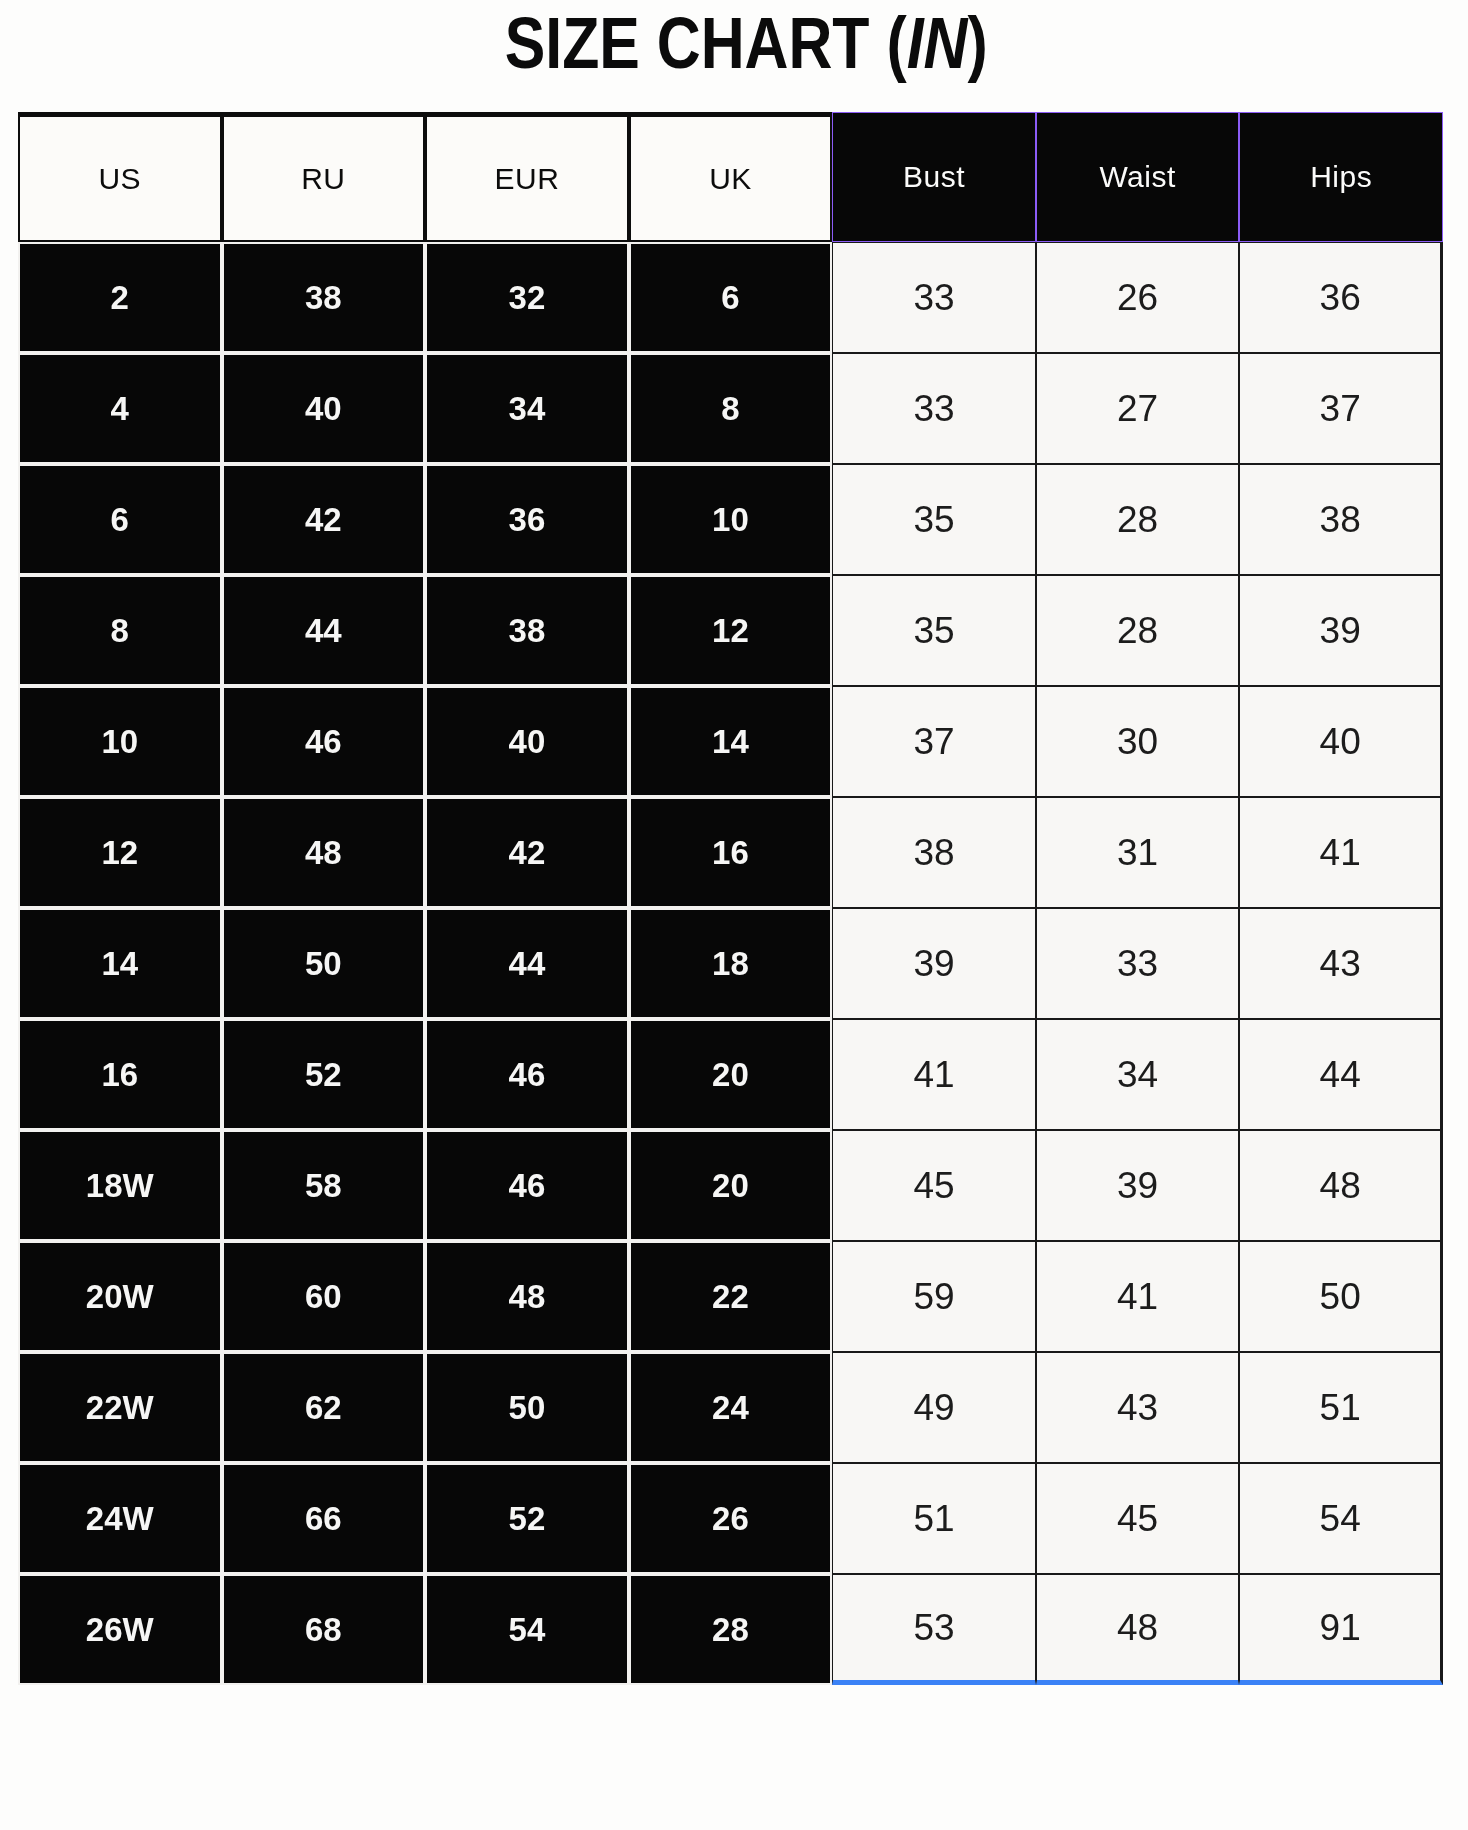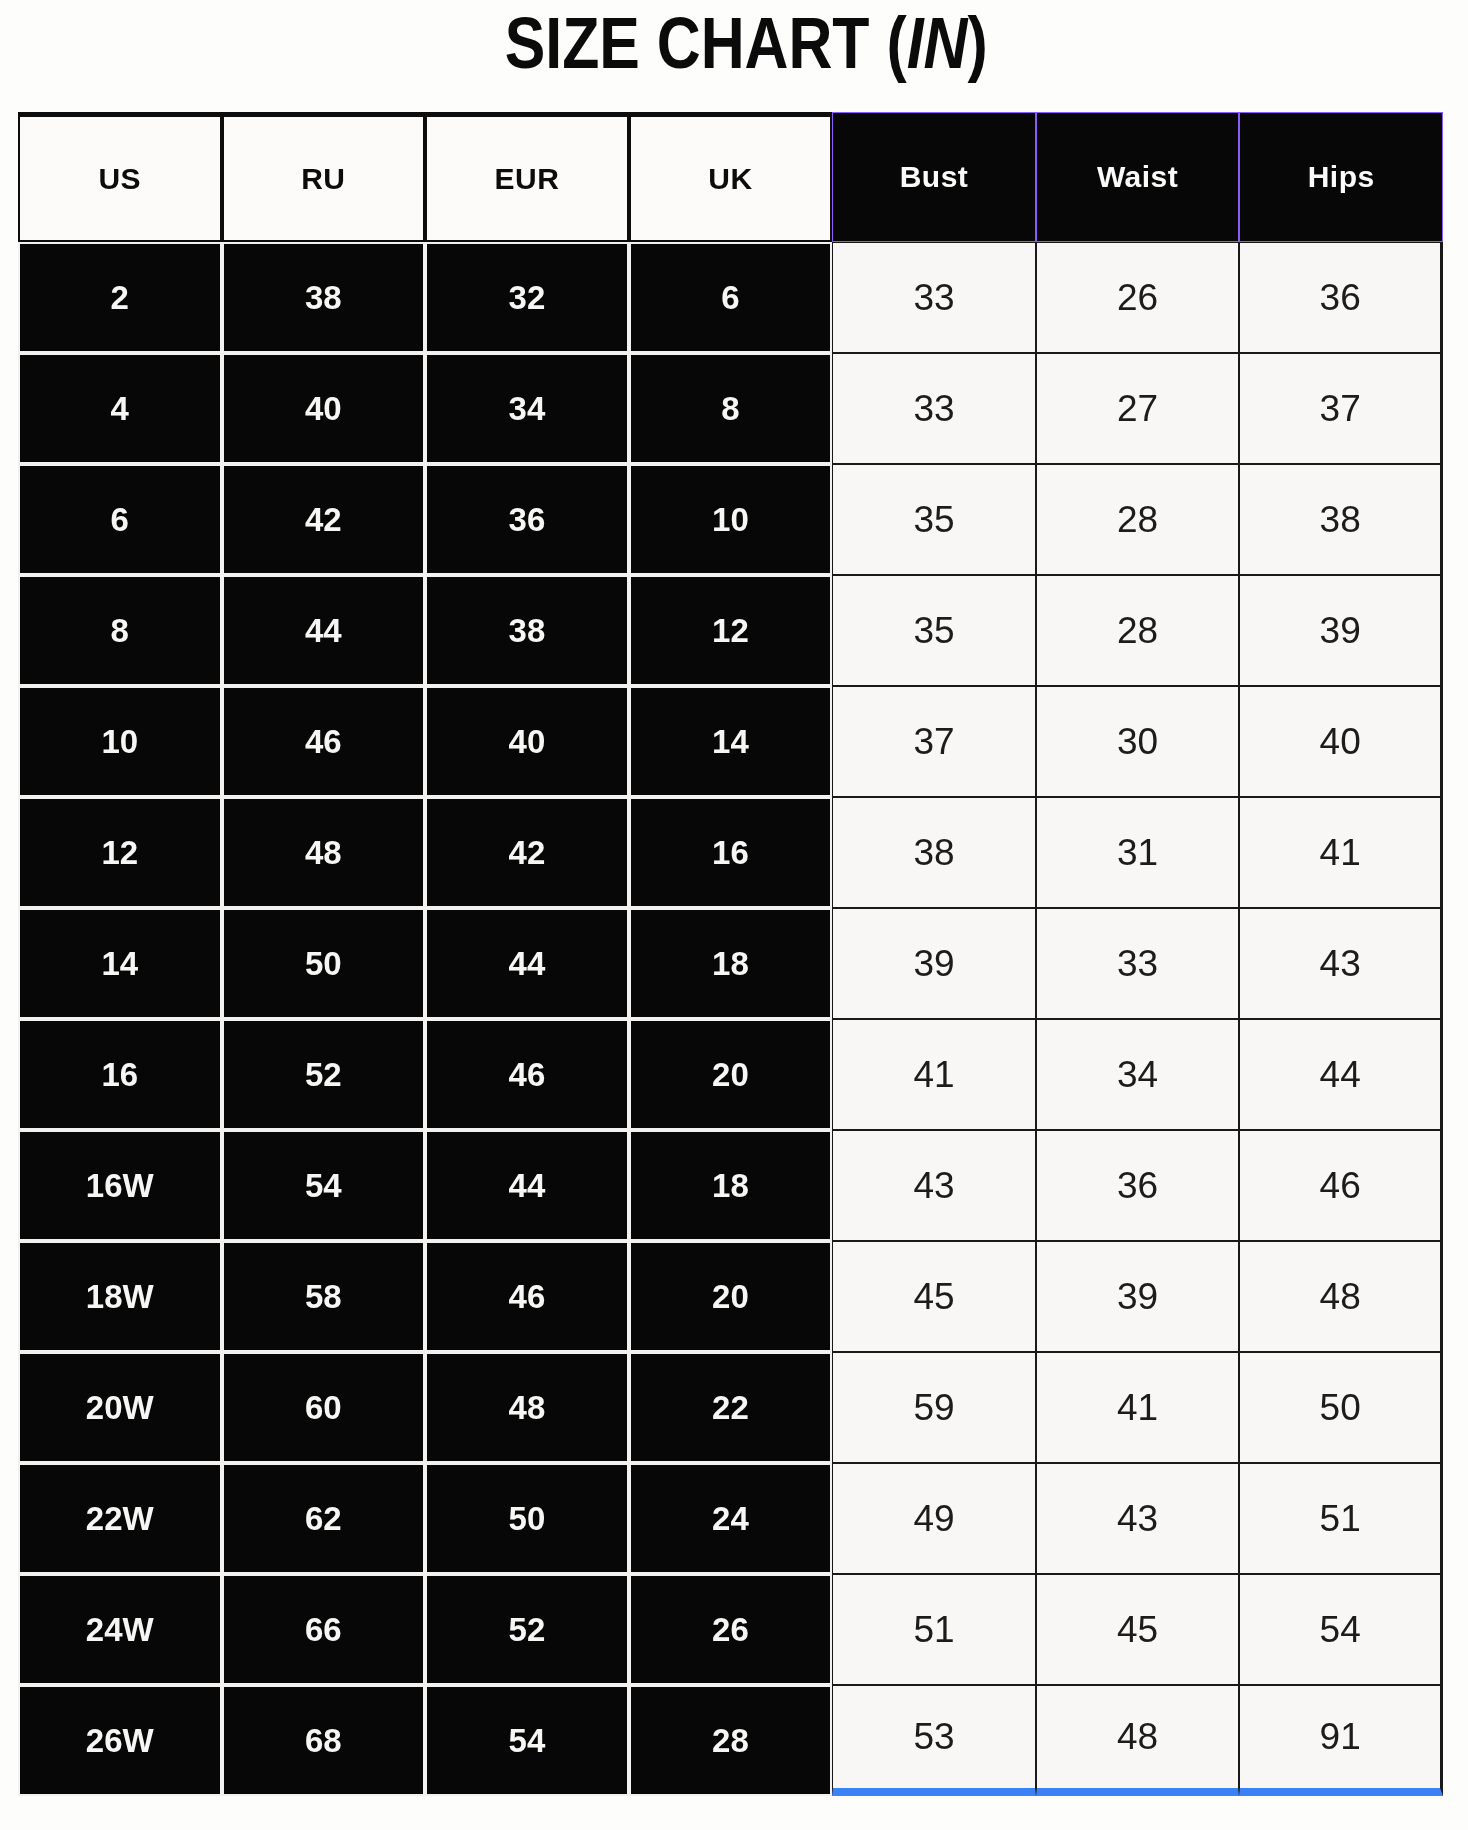--- a/index.html
+++ b/index.html
@@ -46,21 +46,21 @@
   .chart-table th,
   .chart-table td {
     text-align: center;
     vertical-align: middle;
     padding: 0;
     overflow: hidden;
   }
   .chart-table th {
     height: 130px;
     font-size: 30px;
-    font-weight: 700;
+    font-weight: 400;
     letter-spacing: 0.5px;
     margin-top: 10px;
   }
   .chart-table td { height: 111px; }
 
   
   th.code-head {
     background: #fcfbf9;
     color: #0c0c0c;
     border: 2px solid #0d0d0d;
@@ -82,21 +82,21 @@
   }
   
   td.meas {
     background: #f8f7f5;
     color: #1c1c1c;
     border: 1px solid #191919;
     font-size: 37px;
     font-weight: 400;
   }
   td.meas:last-child { border-right: 3px solid #191919; }
-  tbody tr:last-child td.meas { border-bottom: 8px solid #3b82f6; }
+  tbody tr:last-child td.meas { border-bottom: 5px solid #3b82f6; }
 </style>
 </head>
 <body>
 
 <div class="title-wrap">
   <span class="title-inner">
     <span>SIZE CHART (</span><span class="title-italic">IN</span><span>)</span>
   </span>
 </div>
 
@@ -179,29 +179,20 @@
       <tr>
         <td class="code">16</td>
         <td class="code">52</td>
         <td class="code">46</td>
         <td class="code">20</td>
         <td class="meas">41</td>
         <td class="meas">34</td>
         <td class="meas">44</td>
       </tr>
       <tr>
-        <td class="code">16W</td>
-        <td class="code">54</td>
-        <td class="code">44</td>
-        <td class="code">18</td>
-        <td class="meas">43</td>
-        <td class="meas">36</td>
-        <td class="meas">46</td>
-      </tr>
-      <tr>
         <td class="code">18W</td>
         <td class="code">58</td>
         <td class="code">46</td>
         <td class="code">20</td>
         <td class="meas">45</td>
         <td class="meas">39</td>
         <td class="meas">48</td>
       </tr>
       <tr>
         <td class="code">20W</td>

